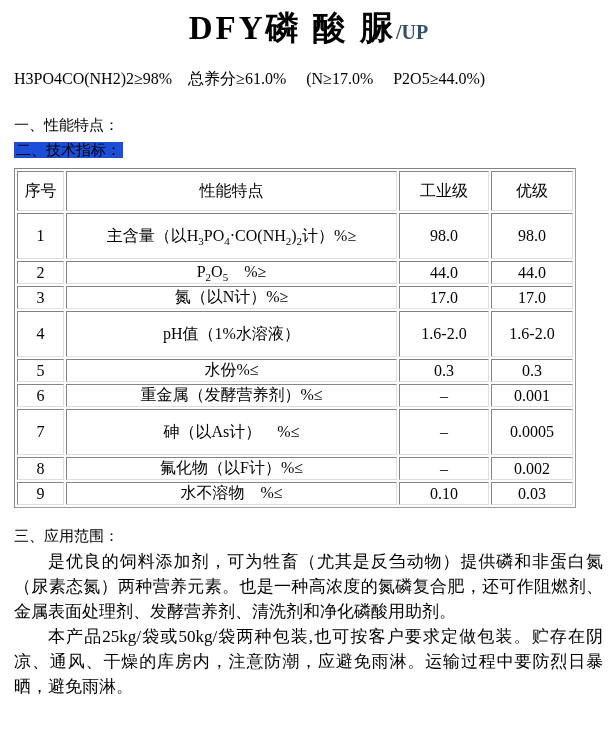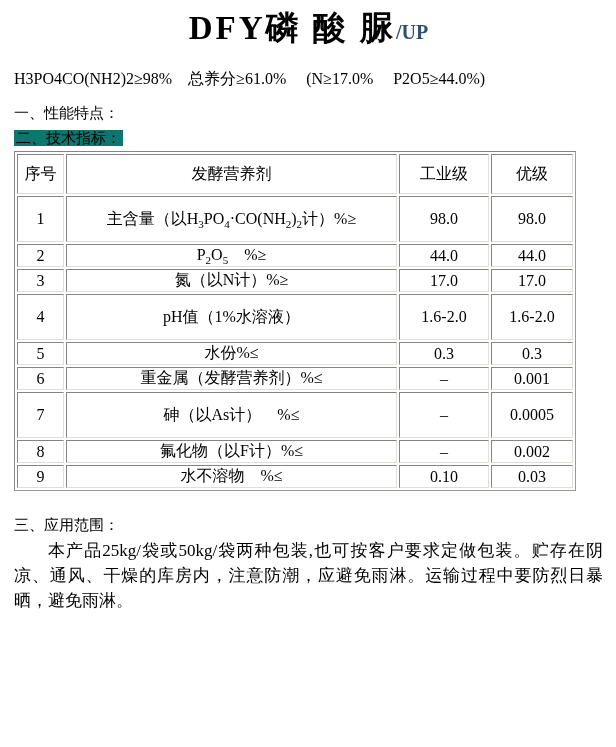--- a/index.html
+++ b/index.html
@@ -8,28 +8,28 @@
     padding:6px 13px 10px 14px; overflow:hidden;
     font-family:"Liberation Serif","DejaVu Serif",serif;
     color:#000; font-size:17px;border-radius:23px;
   }
   .title {
     margin:2px 0 0; text-align:center;
     font-size:33px; font-weight:bold; letter-spacing:3px;
     line-height:40px; white-space:nowrap;
   }
   .title .suffix { font-size:20px; font-weight:bold; letter-spacing:0; }
-  .subtitle { margin:17px 0 13px; font-size:16px; line-height:19px; white-space:nowrap; }
+  .subtitle { margin:17px 0 25px; font-size:16px; line-height:19px; white-space:nowrap; }
   h2 { margin:0; font-size:15px; font-weight:normal; line-height:25px; }
-  .h-app { margin-top:22px; }
+  .h-app { margin-top:16px; }
   .para { margin:0; text-indent:2em; line-height:25px; text-align:justify; }
   .hl { padding:0 2px; }
 
   .spec-table {
-    width:560px; table-layout:fixed;
+    margin-top:5px; width:560px; table-layout:fixed;
     border-collapse:separate; border-spacing:2px;
     border-top:1px solid #848484; border-left:1px solid #848484;
     border-right:1px solid #9a9a9a; border-bottom:1px solid #9a9a9a;
   }
   .spec-table th, .spec-table td {
     border:1px solid; border-color:#848484 #e0ded8 #e0ded8 #848484;
     text-align:center; vertical-align:middle;
     font-size:16px; font-weight:normal; padding:0 2px; overflow:hidden;
   }
   .spec-table thead th { height:38px; }
@@ -41,33 +41,33 @@
 <body>
 
 <div class="doc">
 
   <h1 class="title"><span>DFY磷 酸 脲</span><span class="suffix" style="color: rgb(49, 80, 110);">/UP</span></h1>
 
   <p class="subtitle">H3PO4CO(NH2)2≥98%　总养分≥61.0%　 (N≥17.0%　 P2O5≥44.0%)</p>
 
   <h2>一、性能特点：</h2>
 
-  <h2><span class="hl" style="background: #0f766e;">二、技术指标：</span></h2>
+  <h2><span class="hl" style="background: #1d4ed8;">二、技术指标：</span></h2>
 
   <table class="spec-table">
     <colgroup>
       <col style="width:47px">
         <col style="width:331px">
         <col style="width:90px">
         <col style="width:82px">
     </colgroup>
     <thead>
       <tr>
         <th>序号</th>
-        <th>发酵营养剂</th>
+        <th>性能特点</th>
         <th>工业级</th>
         <th>优级</th>
       </tr>
     </thead>
     <tbody id="spec-body">
         <tr class="row-tall">
     <td>1</td>
     <td>主含量（以H<sub>3</sub>PO<sub>4</sub>·CO(NH<sub>2</sub>)<sub>2</sub>计）%≥</td>
     <td>98.0</td>
     <td>98.0</td>
@@ -117,16 +117,17 @@
         <tr class="row-short">
     <td>9</td>
     <td>水不溶物　%≤</td>
     <td>0.10</td>
     <td>0.03</td>
   </tr>
       </tbody>
   </table>
 
   <h2 class="h-app">三、应用范围：</h2>
+  <p class="para">是优良的饲料添加剂，可为牲畜（尤其是反刍动物）提供磷和非蛋白氮（尿素态氮）两种营养元素。也是一种高浓度的氮磷复合肥，还可作阻燃剂、金属表面处理剂、发酵营养剂、清洗剂和净化磷酸用助剂。</p>
 
   <p class="para">本产品25kg/袋或50kg/袋两种包装,也可按客户要求定做包装。贮存在阴凉、通风、干燥的库房内，注意防潮，应避免雨淋。运输过程中要防烈日暴晒，避免雨淋。</p>
 
 </div>
 
 </body></html>

